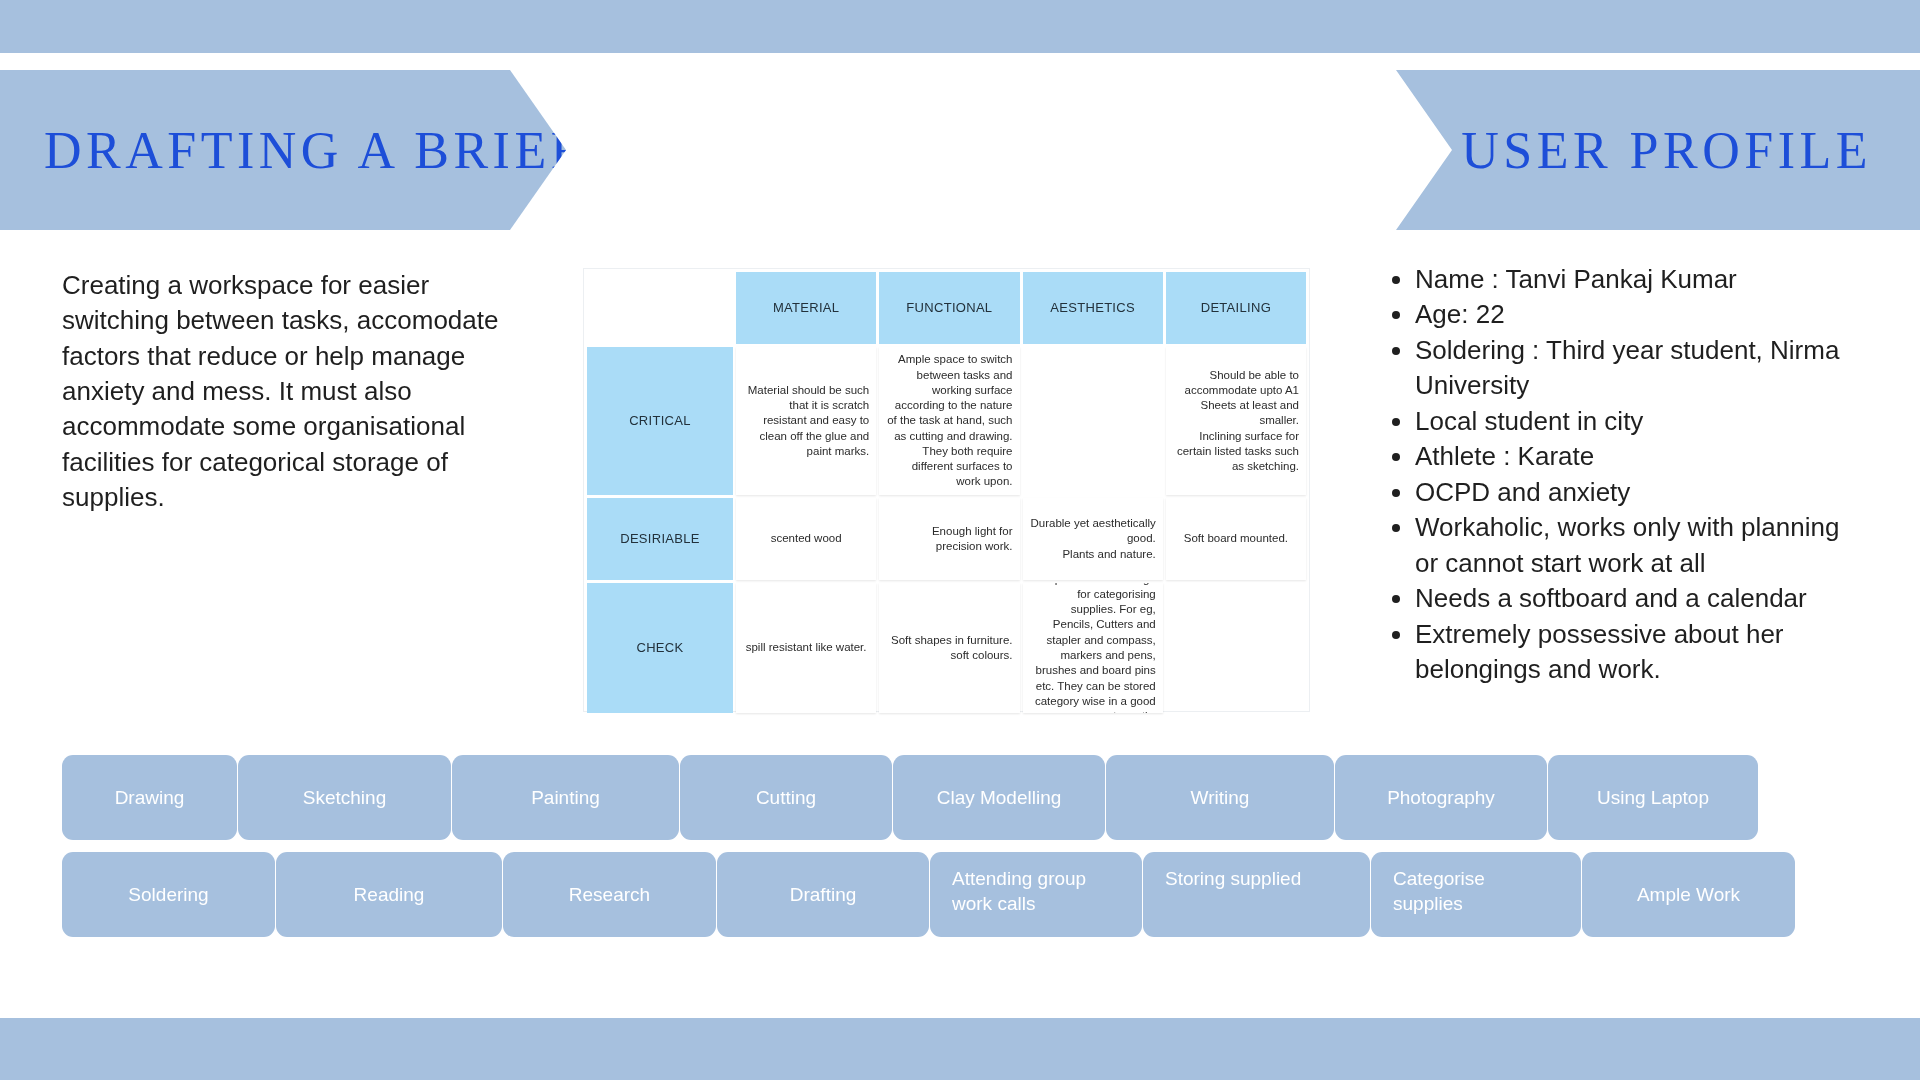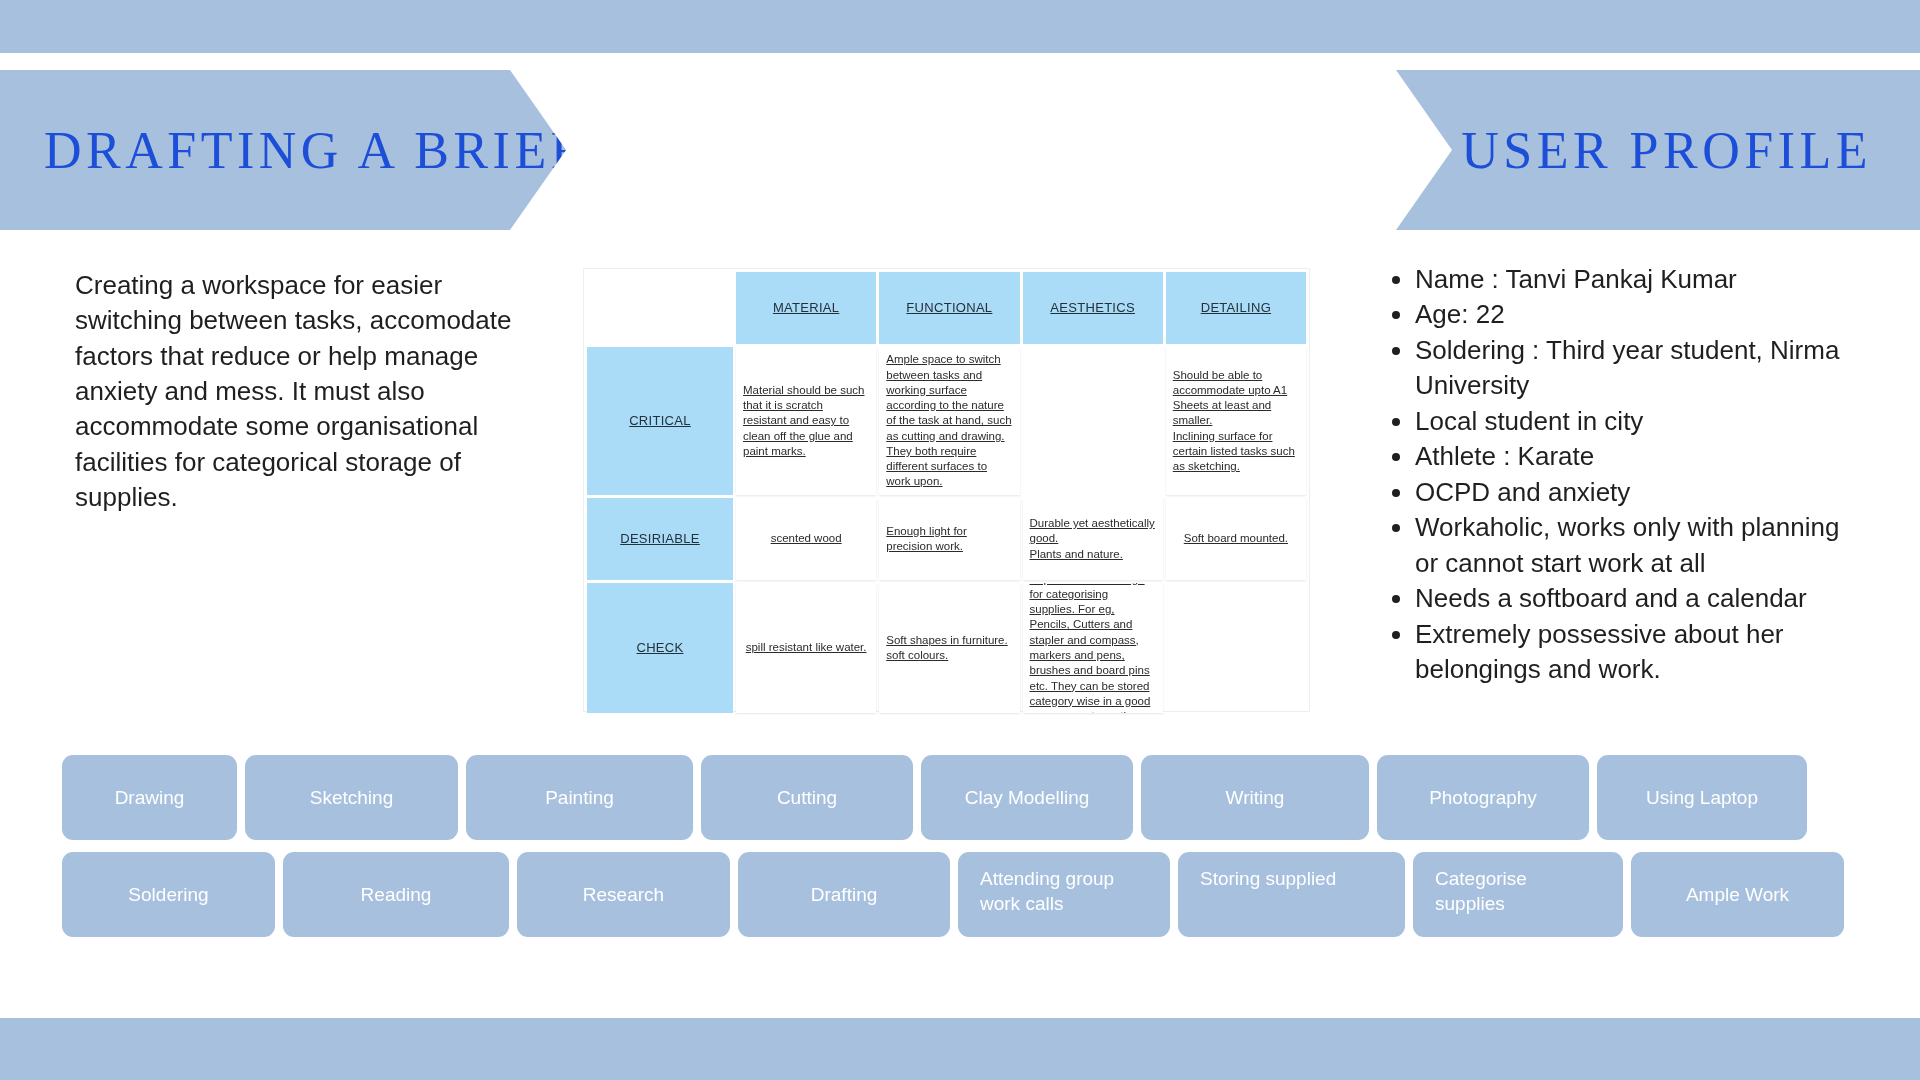--- a/index.html
+++ b/index.html
@@ -58,21 +58,21 @@
     color: #1d4ed8;
     font-weight: 400;
     white-space: nowrap;
   }
   .banner-left .banner-title { margin-left: 44px; }
   .banner-right .banner-title { margin-right: 48px; }
 
   
   .brief {
     position: absolute;
-    left: 75px;
+    left: 62px;
     top: 268px;
     width: 452px;
     font-size: 26px;
     line-height: 1.36;
     color: #1f1f1f;
   }
 
   
   .matrix {
     position: absolute;
@@ -93,27 +93,26 @@
     grid-template-rows: 72px 148px 82px 130px;
     gap: 3px;
     padding: 3px;
     box-sizing: border-box;
   }
   .cell {
     box-sizing: border-box;
     display: flex;
     align-items: center;
     justify-content: center;
-    text-align: left;
+    text-align: right;
     padding: 5px 7px;
     font-size: 11.5px;
     line-height: 1.33;
     color: #2b2b2b;
     overflow: hidden;
-    text-decoration: underline;
   }
   .cell-blank { background: #ffffff; }
   .cell-head {
     background: #aadcf7;
     font-size: 13px;
     letter-spacing: 0.3px;
     color: #22313b;
   }
   .cell-rowhead {
     background: #aadcf7;
@@ -148,21 +147,21 @@
 
   
   .pills {
     position: absolute;
     left: 62px;
     top: 755px;
     width: 1800px;
   }
   .pill-row {
     display: flex;
-    gap: 8px;
+    gap: 1px;
     margin-bottom: 12px;
   }
   .pill {
     box-sizing: border-box;
     height: 85px;
     background: #a6c0de;
     border-radius: 11px;
     color: #ffffff;
     font-size: 19px;
     line-height: 1.33;

